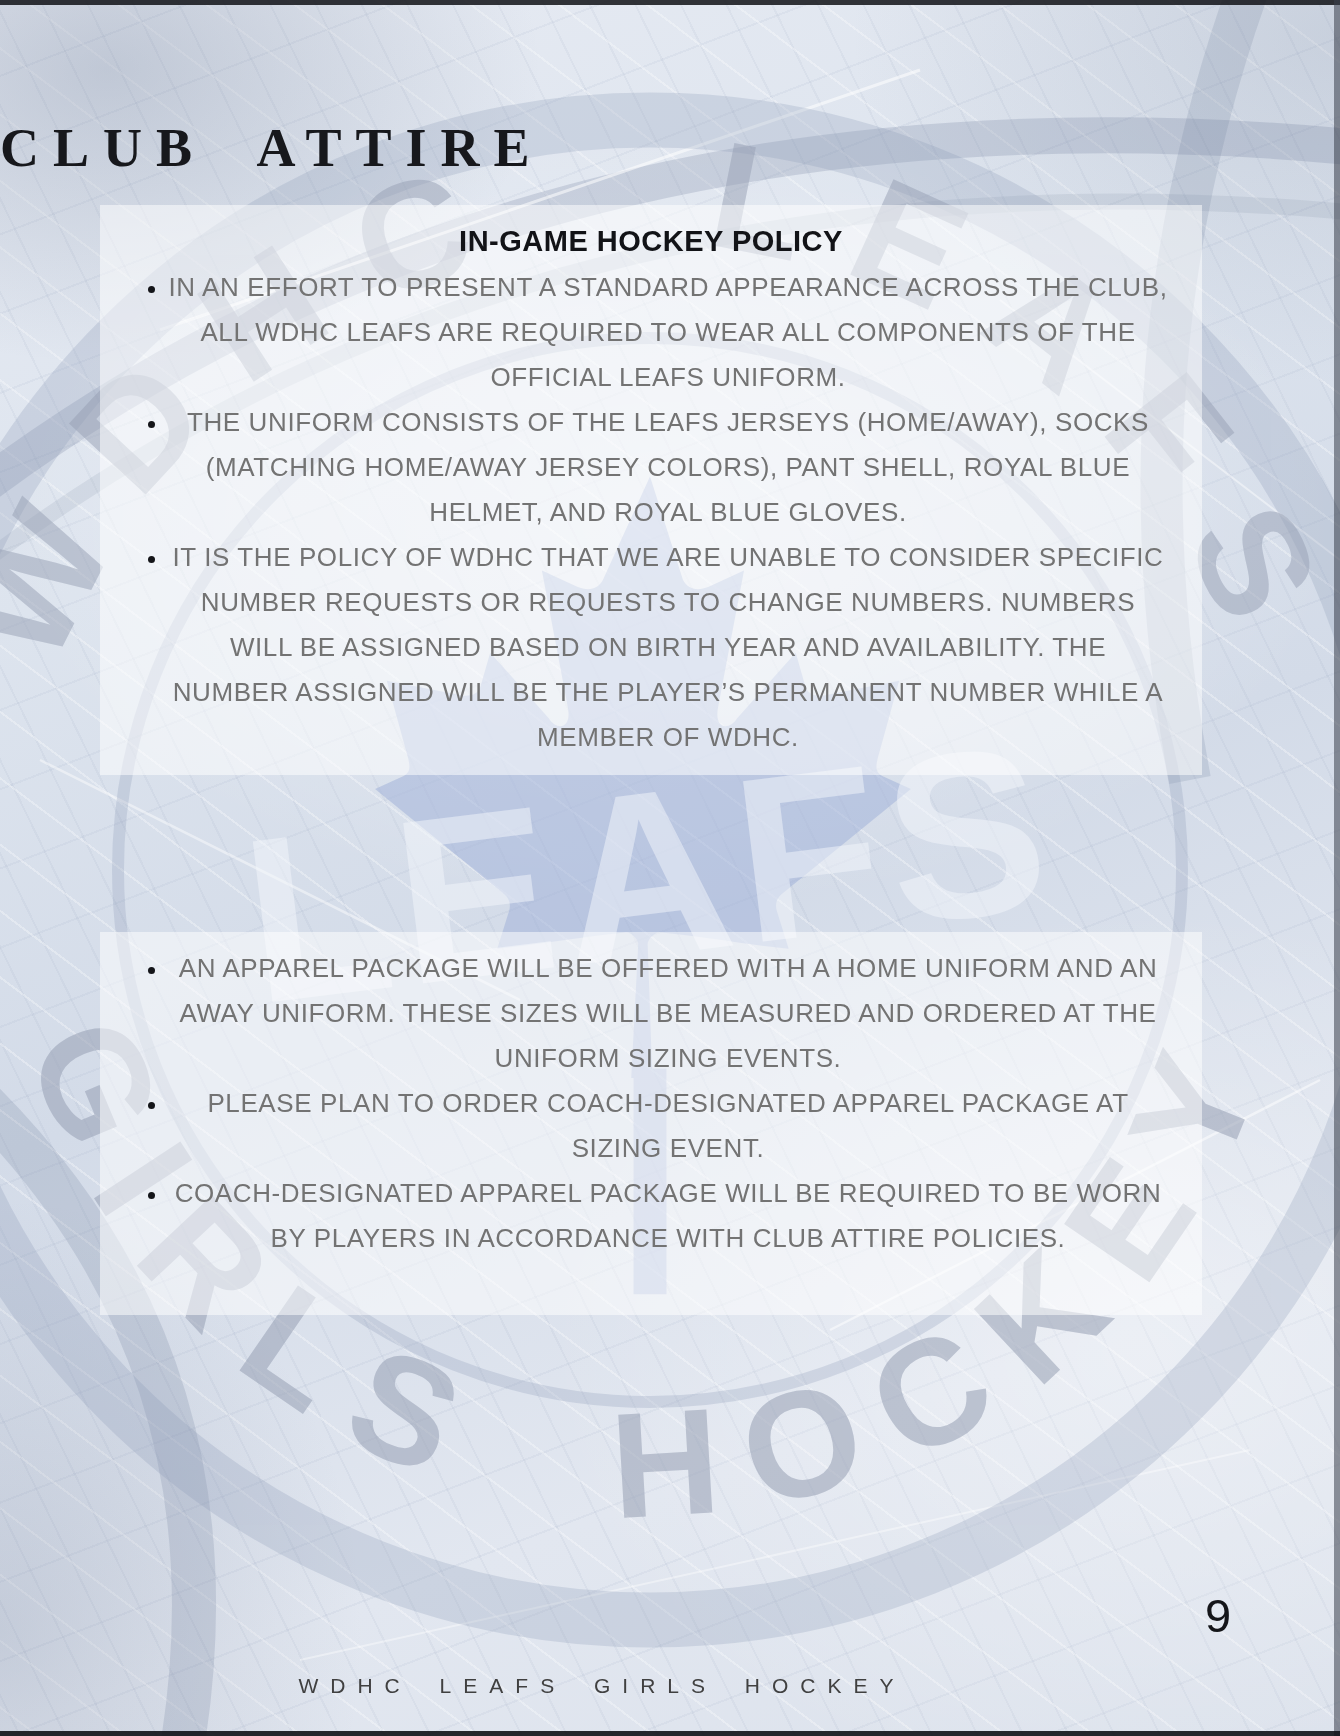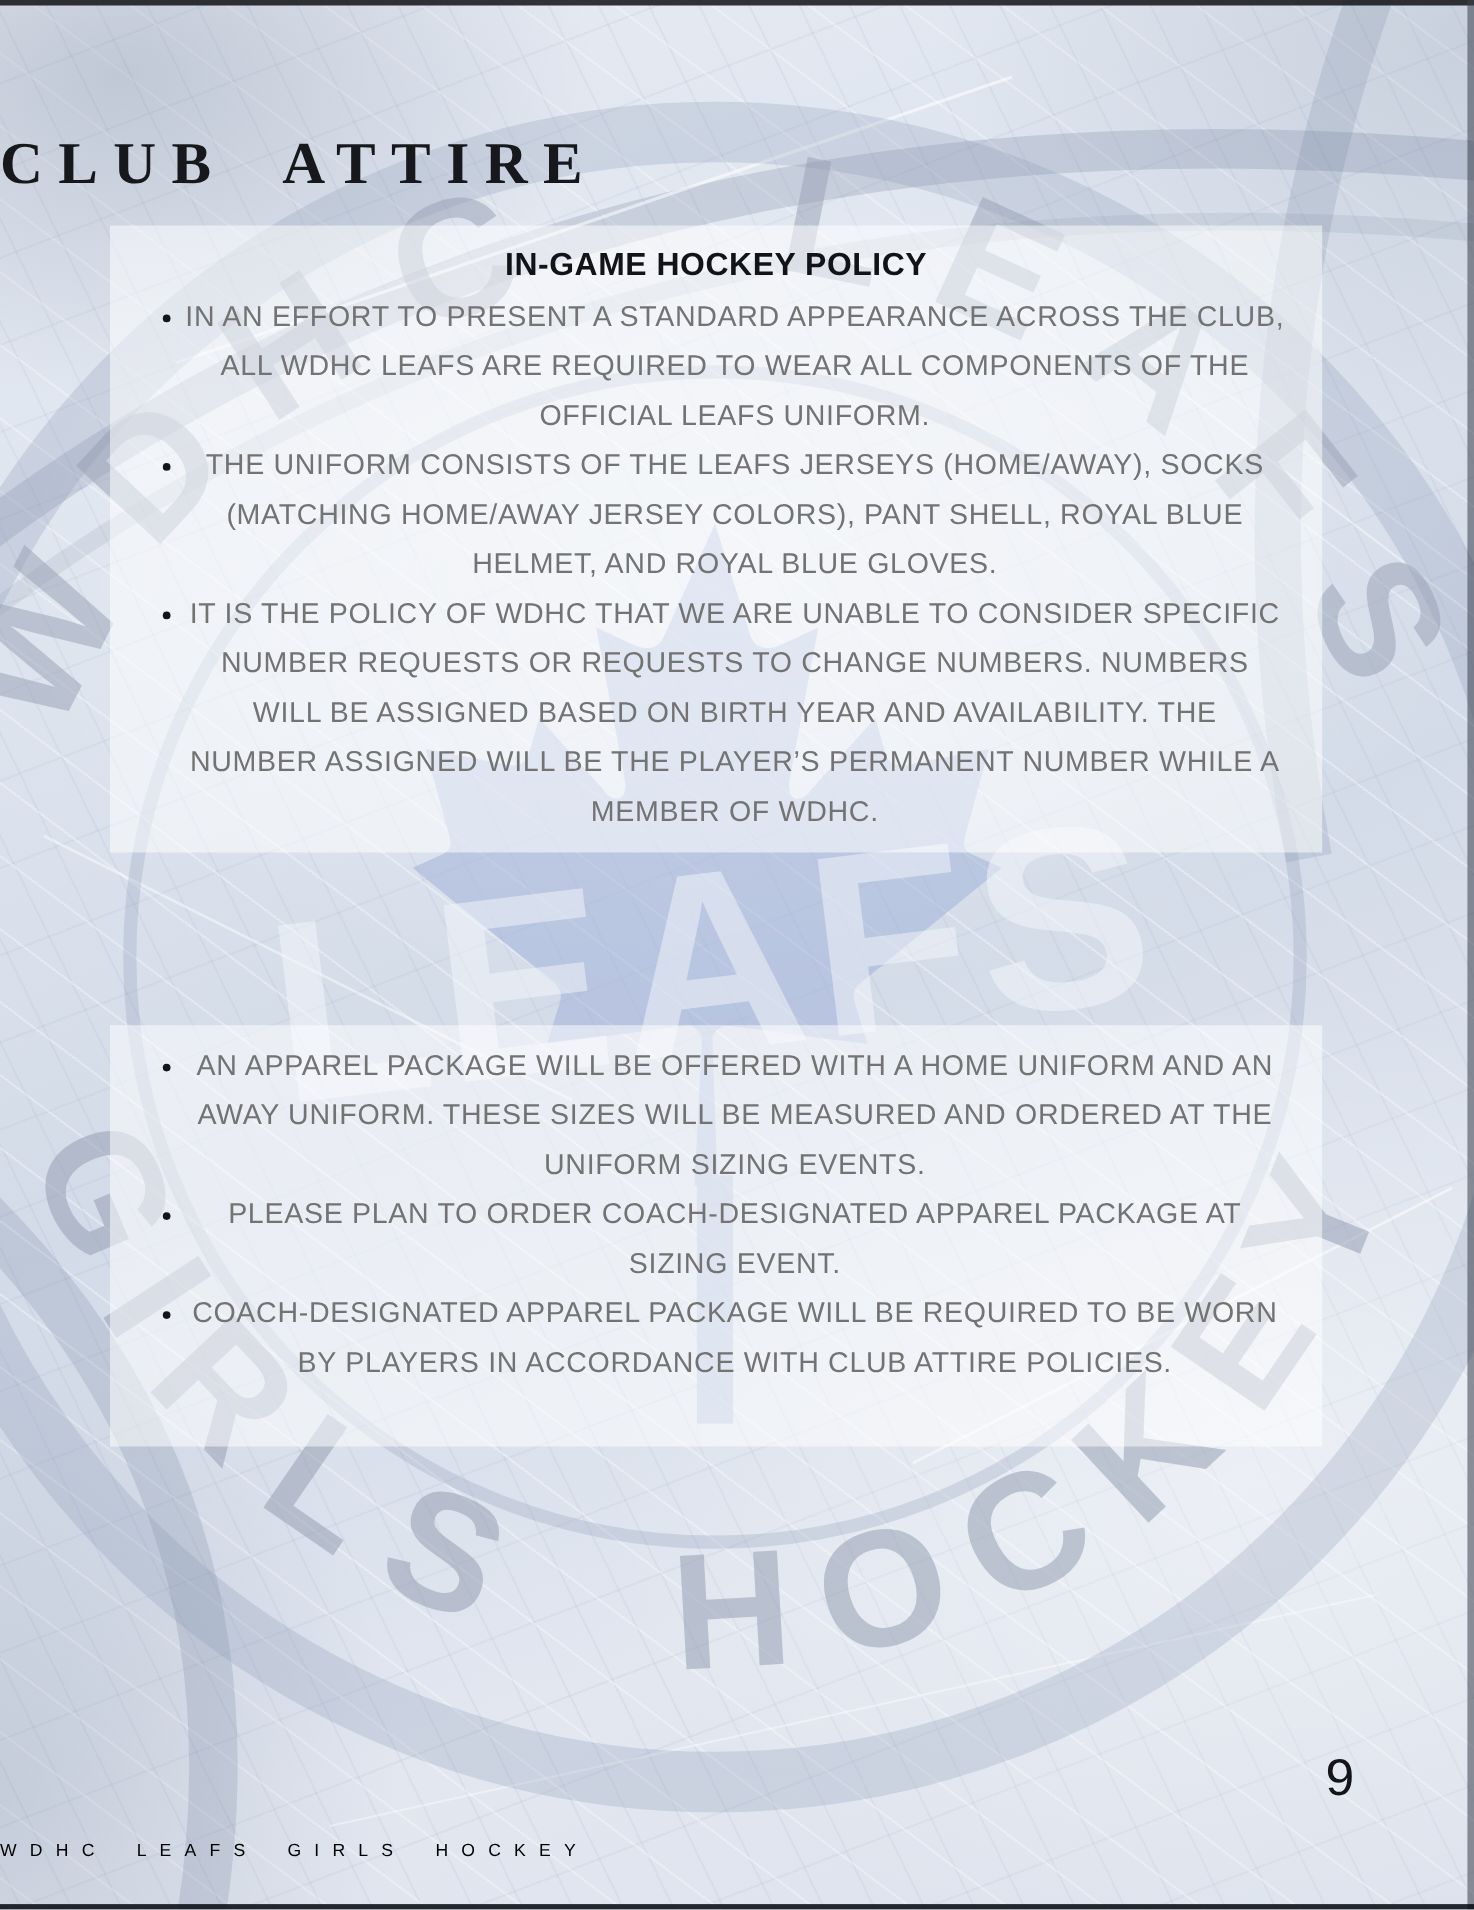--- a/index.html
+++ b/index.html
@@ -57,22 +57,22 @@
     color:#737373;
   }
   .panel li::marker{font-size:22px;color:#141519;}
   
   .page-number{
     position:absolute;left:1168px;top:1588px;width:100px;
     text-align:center;font-size:47px;color:#141519;
   }
   .footer-text{
     position:absolute;left:0;top:1674px;width:1204px;
-    font-size:16px;letter-spacing:12px;word-spacing:10px;
-    color:#000000;
+    text-align:center;font-size:21px;letter-spacing:12px;word-spacing:10px;
+    color:#404040;
   }
 </style>
 </head>
 <body>
 
 <div class="ice"></div>
 
 <svg class="streaks-svg" viewBox="0 0 1340 1736" fill="none" xmlns="http://www.w3.org/2000/svg">
   <path d="M -60,520 Q 520,60 1380,150" stroke="rgba(105,120,148,0.22)" stroke-width="36"></path>
   <path d="M -40,580 Q 540,130 1380,215" stroke="rgba(105,120,148,0.13)" stroke-width="16"></path>

